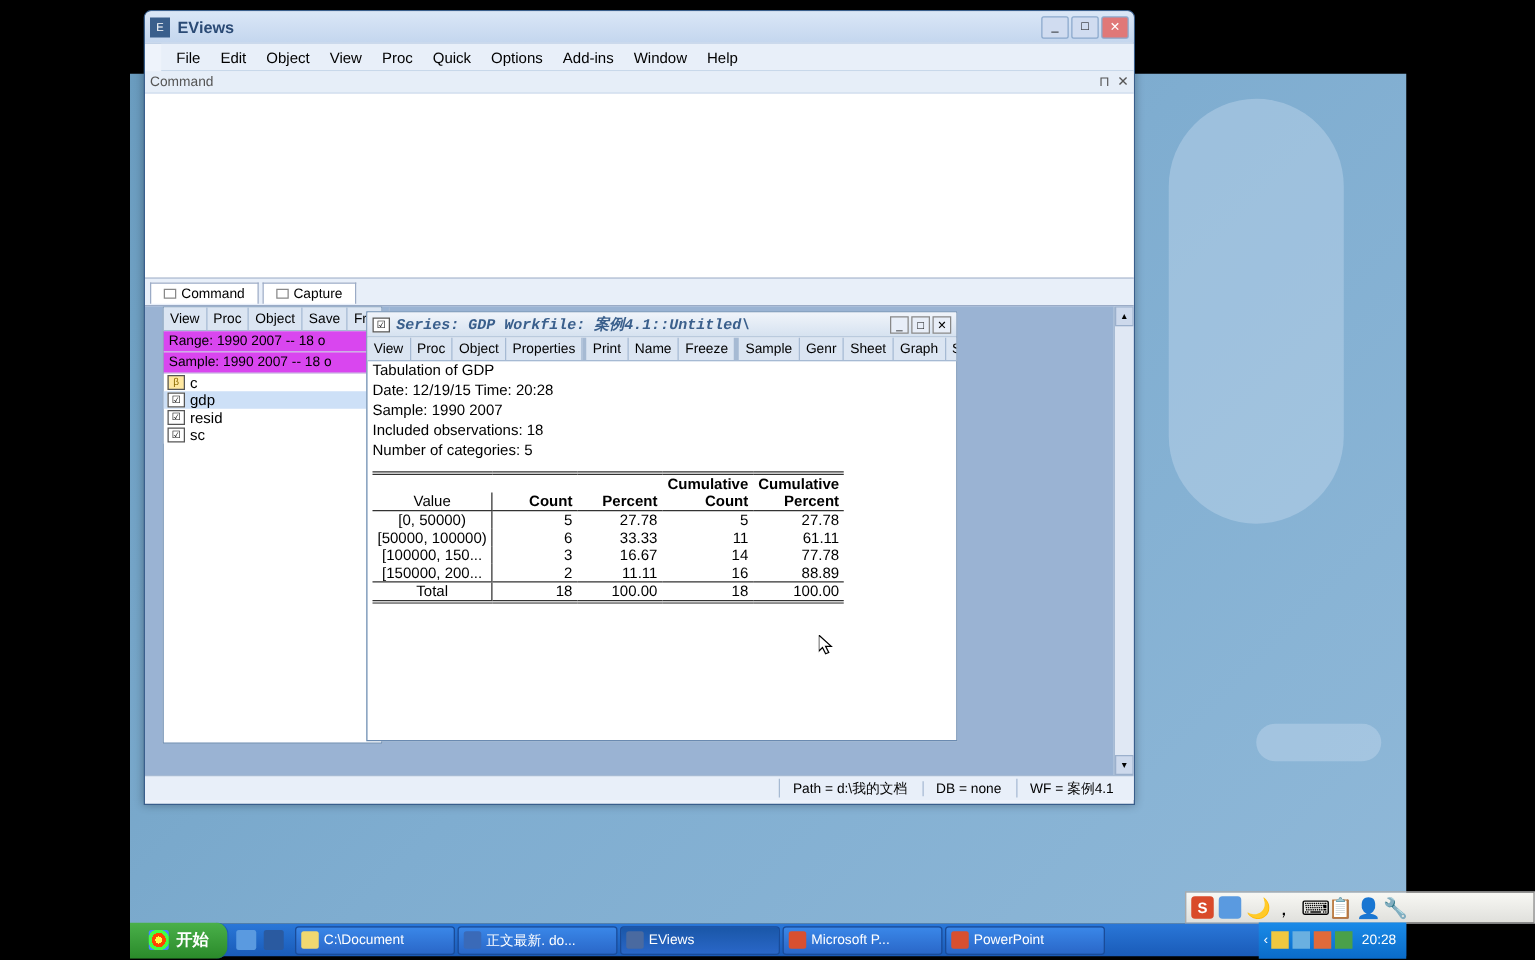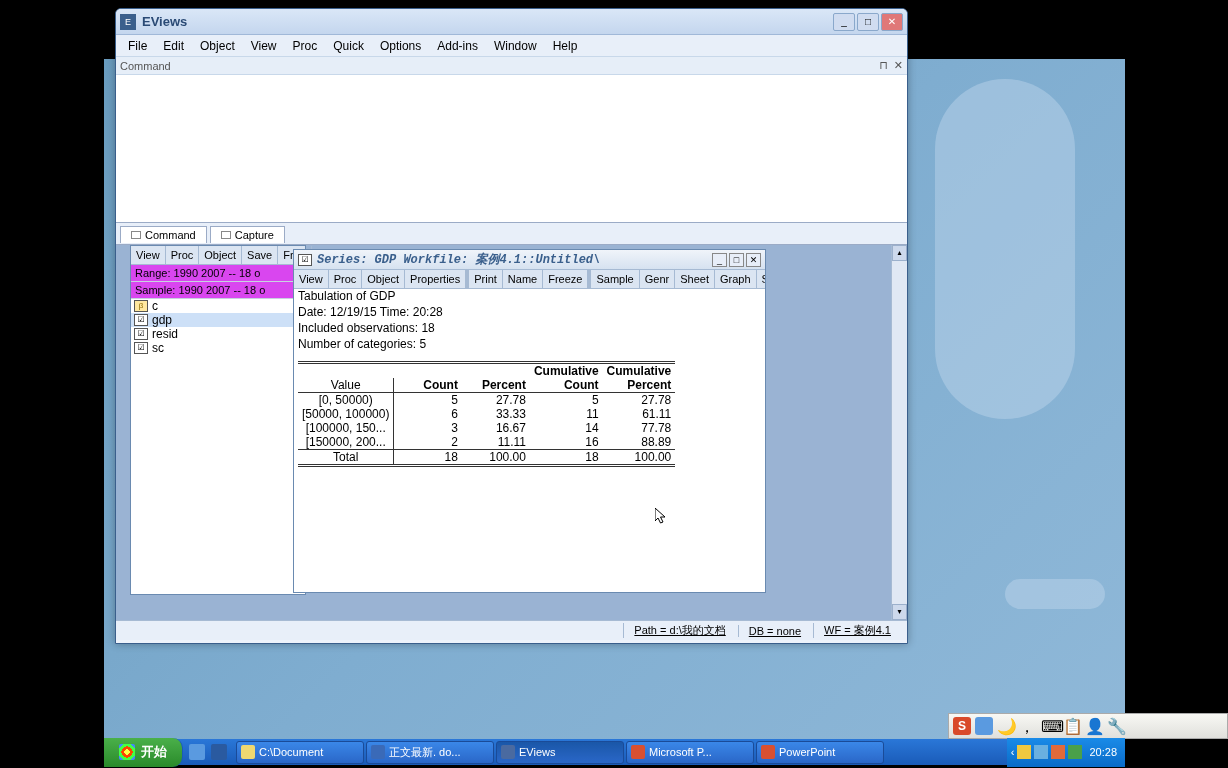--- a/index.html
+++ b/index.html
@@ -7,21 +7,21 @@
 .desktop { position: absolute; left: 104px; top: 59px; width: 1021px; height: 680px; background: linear-gradient(135deg, #6a9cbf 0%, #7fadd0 50%, #8fb8d8 100%); }
 .desktop-decor { position: absolute; right: 50px; top: 20px; width: 140px; height: 340px; background: rgba(200,220,240,0.4); border-radius: 70px; }
 .desktop-decor2 { position: absolute; right: 20px; bottom: 130px; width: 100px; height: 30px; background: rgba(200,220,240,0.4); border-radius: 15px; }
 .eviews-window { position: absolute; left: 115px; top: 8px; width: 793px; height: 636px; background: #eef3fb; border: 1px solid #3a5f8c; border-radius: 6px 6px 0 0; box-shadow: 0 0 8px rgba(0,0,0,0.3); }
 .titlebar { height: 26px; background: linear-gradient(#dae7f7 0%, #c4d6ee 100%); border-radius: 5px 5px 0 0; display: flex; align-items: center; padding: 0 4px; border-bottom: 1px solid #a0b8d8; }
 .title-icon { width: 16px; height: 16px; background: #3a5f8c; display: inline-block; margin-right: 6px; color: #fff; font-size: 9px; line-height: 16px; text-align: center; }
 .titlebar-text { font-weight: bold; font-size: 13px; color: #2a4a75; flex: 1; }
 .win-controls { display: flex; gap: 2px; }
 .win-btn { width: 22px; height: 18px; background: #d0dcf0; border: 1px solid #8aa8cb; border-radius: 2px; font-size: 10px; cursor: pointer; display: flex; align-items: center; justify-content: center; }
 .win-btn.close { background: #e07878; color: #fff; }
-.menubar { height: 22px; background: #e8eff9; display: flex; align-items: center; padding: 0 4px; border-bottom: 1px solid #c8d8ea; }
+.menubar { height: 22px; background: #e8eff9; display: flex; align-items: center; padding: 0 4px; border-bottom: 1px solid #c8d8ea; margin-left: 13px; }
 .menu-item { padding: 2px 8px; font-size: 12px; cursor: pointer; }
 .command-pane-header { height: 18px; background: #e6eef8; border-bottom: 1px solid #c8d8ea; display: flex; align-items: center; padding: 0 4px; font-size: 11px; color: #555; justify-content: space-between; }
 .pin-x { display: flex; gap: 6px; font-size: 11px; }
 .command-pane { height: 148px; background: #fff; border-bottom: 1px solid #9babc6; }
 .command-tabs { height: 22px; background: #e8eff9; display: flex; align-items: center; padding: 2px 4px 0; border-bottom: 1px solid #9babc6; gap: 3px; }
 .cmd-tab { padding: 2px 10px; font-size: 11px; background: #fff; border: 1px solid #9babc6; border-bottom: none; display: flex; align-items: center; gap: 4px; }
 .tab-icn { width: 10px; height: 8px; border: 1px solid #888; display: inline-block; }
 .mdi-area { position: relative; flex: 1; background: #9ab3d3; height: 375px; overflow: hidden; }
 .workfile-window { position: absolute; left: 14px; top: 0px; width: 176px; height: 350px; background: #fff; border: 1px solid #6a8ab0; }
 .wf-toolbar { display: flex; background: #dbe5f2; border-bottom: 1px solid #a6bad3; }
@@ -41,21 +41,21 @@
 .series-content { padding: 0 4px; font-size: 12px; overflow: hidden; }
 .tab-info { margin-bottom: 2px; }
 .tab-table { margin-top: 10px; border-collapse: collapse; font-size: 12px; }
 .tab-table td { padding: 0 4px; text-align: right; white-space: nowrap; }
 .tab-table .hdr td { border-bottom: 1px solid #333; }
 .tab-table .hdr-top td { border-top: 3px double #333; }
 .tab-table .total td { border-top: 1px solid #333; border-bottom: 3px double #333; }
 .tab-table .col-val { text-align: center; width: 90px; border-right: 1px solid #333; }
 .tab-table .numcol { width: 68px; font-weight: bold; }
 .statusbar { height: 20px; background: #e8eff9; border-top: 1px solid #a6bad3; display: flex; align-items: center; justify-content: flex-end; padding: 0 6px; font-size: 11px; gap: 2px; }
-.status-seg { border-left: 1px solid #a6bad3; padding: 0 10px; text-decoration: underline; }
+.status-seg { border-left: 1px solid #a6bad3; padding: 0 10px; }
 .scrollbar { position: absolute; right: 0; top: 0; bottom: 0; width: 16px; background: #e0e8f4; border-left: 1px solid #a6bad3; }
 .scroll-btn { height: 16px; background: #cdd9ec; border: 1px solid #9bb0cc; font-size: 8px; text-align: center; line-height: 14px; }
 .taskbar { position: absolute; left: 104px; bottom: 0; width: 1021px; height: 26px; background: linear-gradient(#2a77d8, #1a5bb8); display: flex; align-items: center; color: #fff; font-size: 11px; top: 739px; }
 .start-btn { height: 29px; padding: 0 15px; background: linear-gradient(#4ab04a, #2a8a2a); display: flex; align-items: center; font-weight: bold; font-size: 13px; border-right: 1px solid #1a5bb8; border-radius: 0 10px 10px 0; }
 .start-icon { width: 16px; height: 16px; background: radial-gradient(circle,#ff4 25%, #f40 25% 50%, #4f4 50% 75%, #48f 75%); border-radius: 2px; margin-right: 6px; }
 .ql { display: flex; padding: 0 6px; gap: 6px; align-items: center; }
 .ql-icn { width: 16px; height: 16px; background: #5a9ae0; border-radius: 2px; }
 .task-btns { display: flex; gap: 2px; padding: 0 3px; flex: 1; }
 .task-btn { height: 23px; min-width: 128px; max-width: 135px; background: linear-gradient(#3a87e8, #2a67c8); border: 1px solid #1a4b98; border-radius: 3px; display: flex; align-items: center; padding: 0 4px; gap: 4px; color: #fff; overflow: hidden; }
 .task-btn.active { background: linear-gradient(#1a57a8, #2a67c8); }
@@ -175,20 +175,21 @@
         <span class="wf-tbtn" style="border-left:3px solid #a6bad3">Sample</span>
         <span class="wf-tbtn">Genr</span>
         <span class="wf-tbtn">Sheet</span>
         <span class="wf-tbtn">Graph</span>
         <span class="wf-tbtn">Stats</span>
 
       </div>
       <div class="series-content">
         <div class="tab-info">Tabulation of GDP</div>
         <div class="tab-info">Date: 12/19/15   Time: 20:28</div>
+        <div class="tab-info">Sample: 1990 2007</div>
         <div class="tab-info">Included observations: 18</div>
         <div class="tab-info">Number of categories: 5</div>
         <table class="tab-table">
           <tbody>
               <tr class="hdr-top">
                 <td class="col-val" style="border-right:none"></td>
                 <td class="numcol"></td>
                 <td class="numcol"></td>
                 <td class="numcol">Cumulative</td>
                 <td class="numcol">Cumulative</td>

